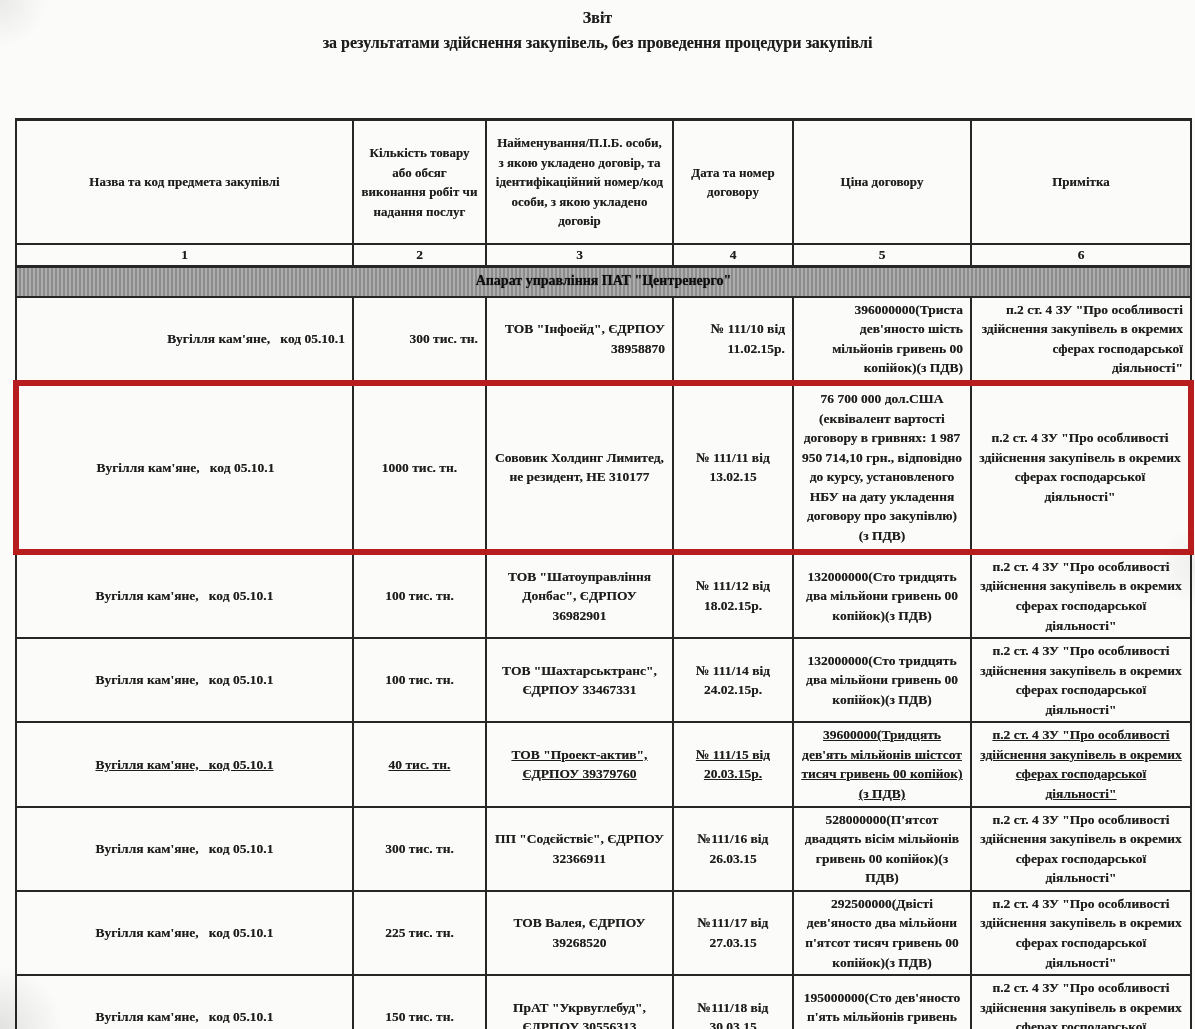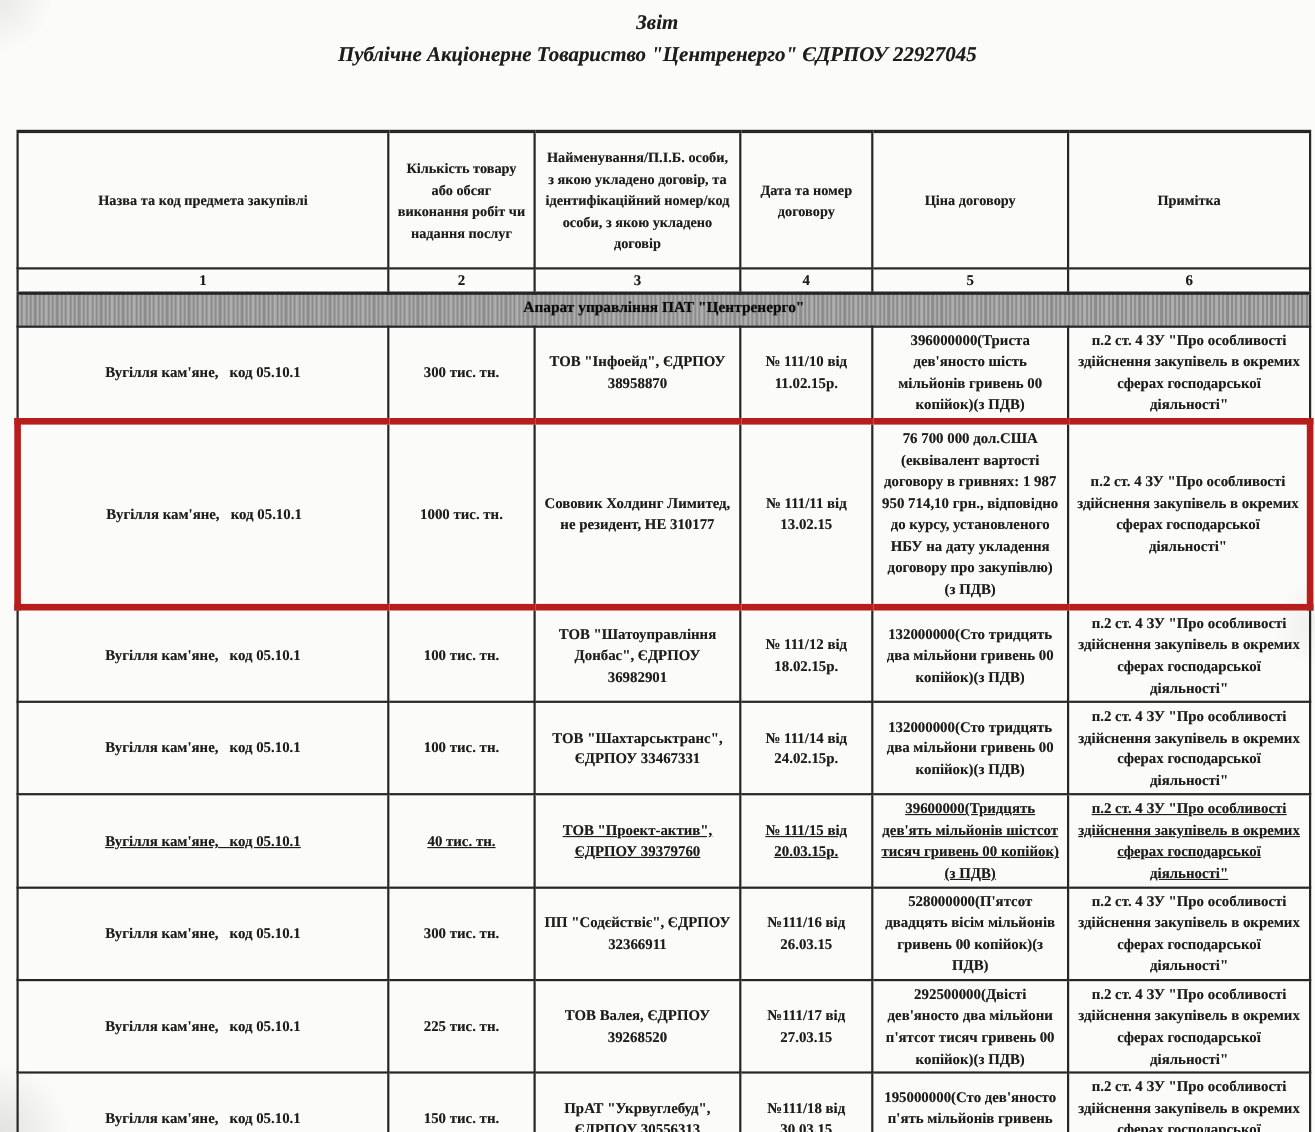--- a/index.html
+++ b/index.html
@@ -14,23 +14,22 @@
     background:
       radial-gradient(circle at 0% 100%, rgba(0,0,0,0.10), transparent 4%),
       radial-gradient(circle at 0% 0%, rgba(0,0,0,0.07), transparent 3%),
       radial-gradient(circle at 100% 55%, rgba(0,0,0,0.05), transparent 3%),
       #fbfbf9;
     font-family:"Liberation Serif","DejaVu Serif",serif;
     font-weight:bold;color:var(--ink);
   }
   .title{
     position:absolute;top:6px;left:0;width:100%;
-    text-align:center;font-size:19px;line-height:1.55;
+    text-align:center;font-size:16px;line-height:1.55;
     text-shadow:0 0 0.6px rgba(20,20,20,.55);
-    font-style:italic;
   }
   table.report{
     position:absolute;left:13px;top:118px;width:1175px;
     border-collapse:collapse;table-layout:fixed;
   }
   table.report td{
     border:2px solid var(--border);
     text-align:center;vertical-align:middle;
     font-size:13.5px;line-height:1.45;
     padding:2px 7px;
@@ -41,21 +40,21 @@
   tr.nums td{height:19px;padding:0 4px;font-size:13.5px;}
   tr.section td{
     height:24px;font-size:14px;color:#0c0c0c;
     background:
       repeating-linear-gradient(90deg, rgba(255,255,255,.18) 0 2px, rgba(0,0,0,.10) 2px 4px),
       var(--section);
     border-top-width:3px;border-bottom-width:2px;
     text-shadow:0 0 1px rgba(0,0,0,.6);
   }
   tr.rh-head td{height:118px;}
-  tr.r1 td{height:70px;}
+  tr.r1 td{height:70px;text-align:right;}
   tr.r2 td{height:159px;}
   tr.r3 td{height:69px;}
   tr.r4 td{height:72px;}
   tr.r5 td{height:77px;text-decoration:underline;}
   tr.r6 td{height:75px;}
   tr.r7 td{height:74px;}
   tr.r8 td{height:62px;}
   tr.highlighted td{
     border-top:6px solid var(--hl);
     border-bottom:6px solid var(--hl);
@@ -63,21 +62,21 @@
   tr.highlighted td:first-child{border-left:6px solid var(--hl);}
   tr.highlighted td:last-child{border-right:6px solid var(--hl);}
   td.price{font-size:13px;}
   td.note{font-size:13px;}
 </style>
 </head>
 <body>
 
 <div class="title">
   <div>Звіт</div>
-  <div>Публічне Акціонерне Товариство "Центренерго" ЄДРПОУ 22927045</div>
+  <div>за результатами здійснення закупівель, без проведення процедури закупівлі</div>
 </div>
 
 <table class="report">
   <colgroup>
     <col style="width:337px">
       <col style="width:133px">
       <col style="width:187px">
     <col style="width:120px">
       <col style="width:178px">
       <col style="width:220px">

